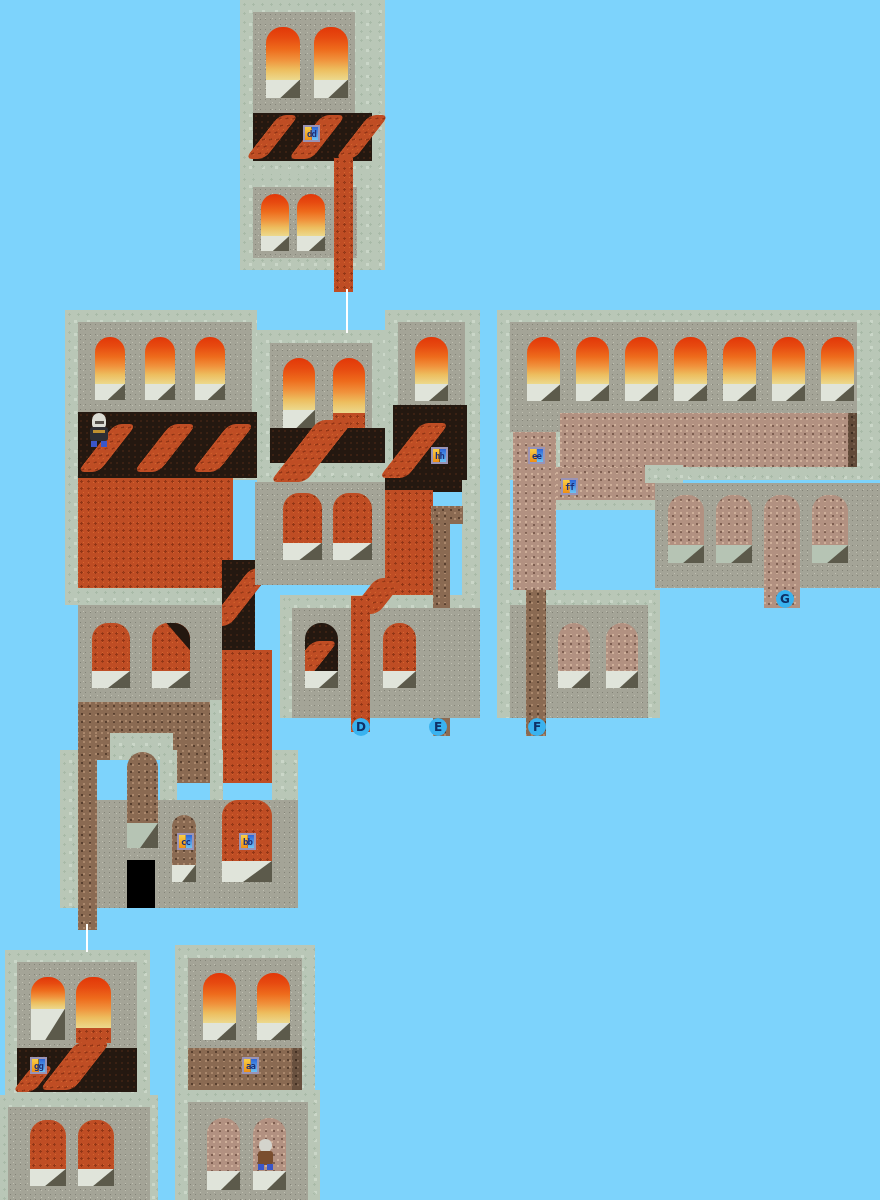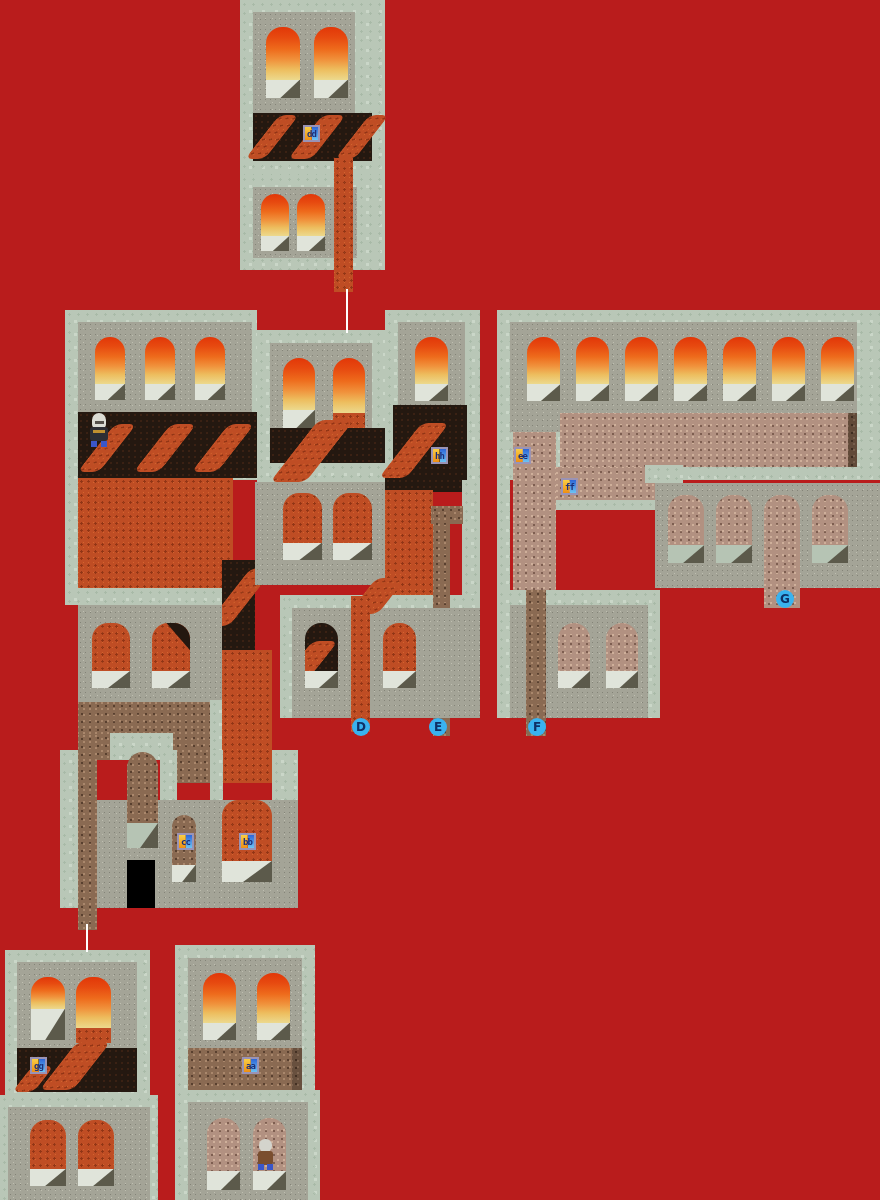--- a/index.html
+++ b/index.html
@@ -1,17 +1,17 @@
 <!DOCTYPE html>
 <html><head>
 <meta charset="utf-8">
 <style>
   *{box-sizing:border-box}
   html,body{margin:0;padding:0;background:#000}
-  #map{position:relative;width:880px;height:1200px;background:#b91c1c;overflow:hidden;
+  #map{position:relative;width:880px;height:1200px;background:#7dd3fc;overflow:hidden;
        font-family:"DejaVu Sans Mono",monospace}
   .abs{position:absolute}
   
   .sage{background-color:#b9c7b7;
     background-image:radial-gradient(circle,rgba(130,155,130,.30) 18%,transparent 20%),
                      radial-gradient(circle,rgba(222,234,222,.45) 16%,transparent 18%);
     background-size:9px 9px,13px 13px;background-position:0 0,4px 5px}
   .wall{background-color:#a4a497;
     background-image:radial-gradient(circle,rgba(62,62,52,.30) 20%,transparent 22%),
                      radial-gradient(circle,rgba(222,222,206,.45) 18%,transparent 20%);
@@ -399,21 +399,21 @@
     <div class="sill">
         <div class="fold"></div>
       </div>
   </div>
 
   <div class="wline" style="left:346px;top:289px;height:44px"></div>
   <div class="wline" style="left:86px;top:924px;height:28px"></div>
 
   <div class="tag" style="left:303px;top:125px">dd</div>
   <div class="tag" style="left:431px;top:447px">hh</div>
-  <div class="tag" style="left:514px;top:447px">ee</div>
+  <div class="tag" style="left:528px;top:447px">ee</div>
   <div class="tag" style="left:561px;top:478px">ff</div>
   <div class="tag" style="left:177px;top:833px">cc</div>
   <div class="tag" style="left:239px;top:833px">bb</div>
   <div class="tag" style="left:30px;top:1057px">gg</div>
   <div class="tag" style="left:242px;top:1057px">aa</div>
 
   <div class="pin" style="left:352px;top:718px">D</div>
   <div class="pin" style="left:429px;top:718px">E</div>
   <div class="pin" style="left:528px;top:718px">F</div>
   <div class="pin" style="left:776px;top:590px">G</div>

